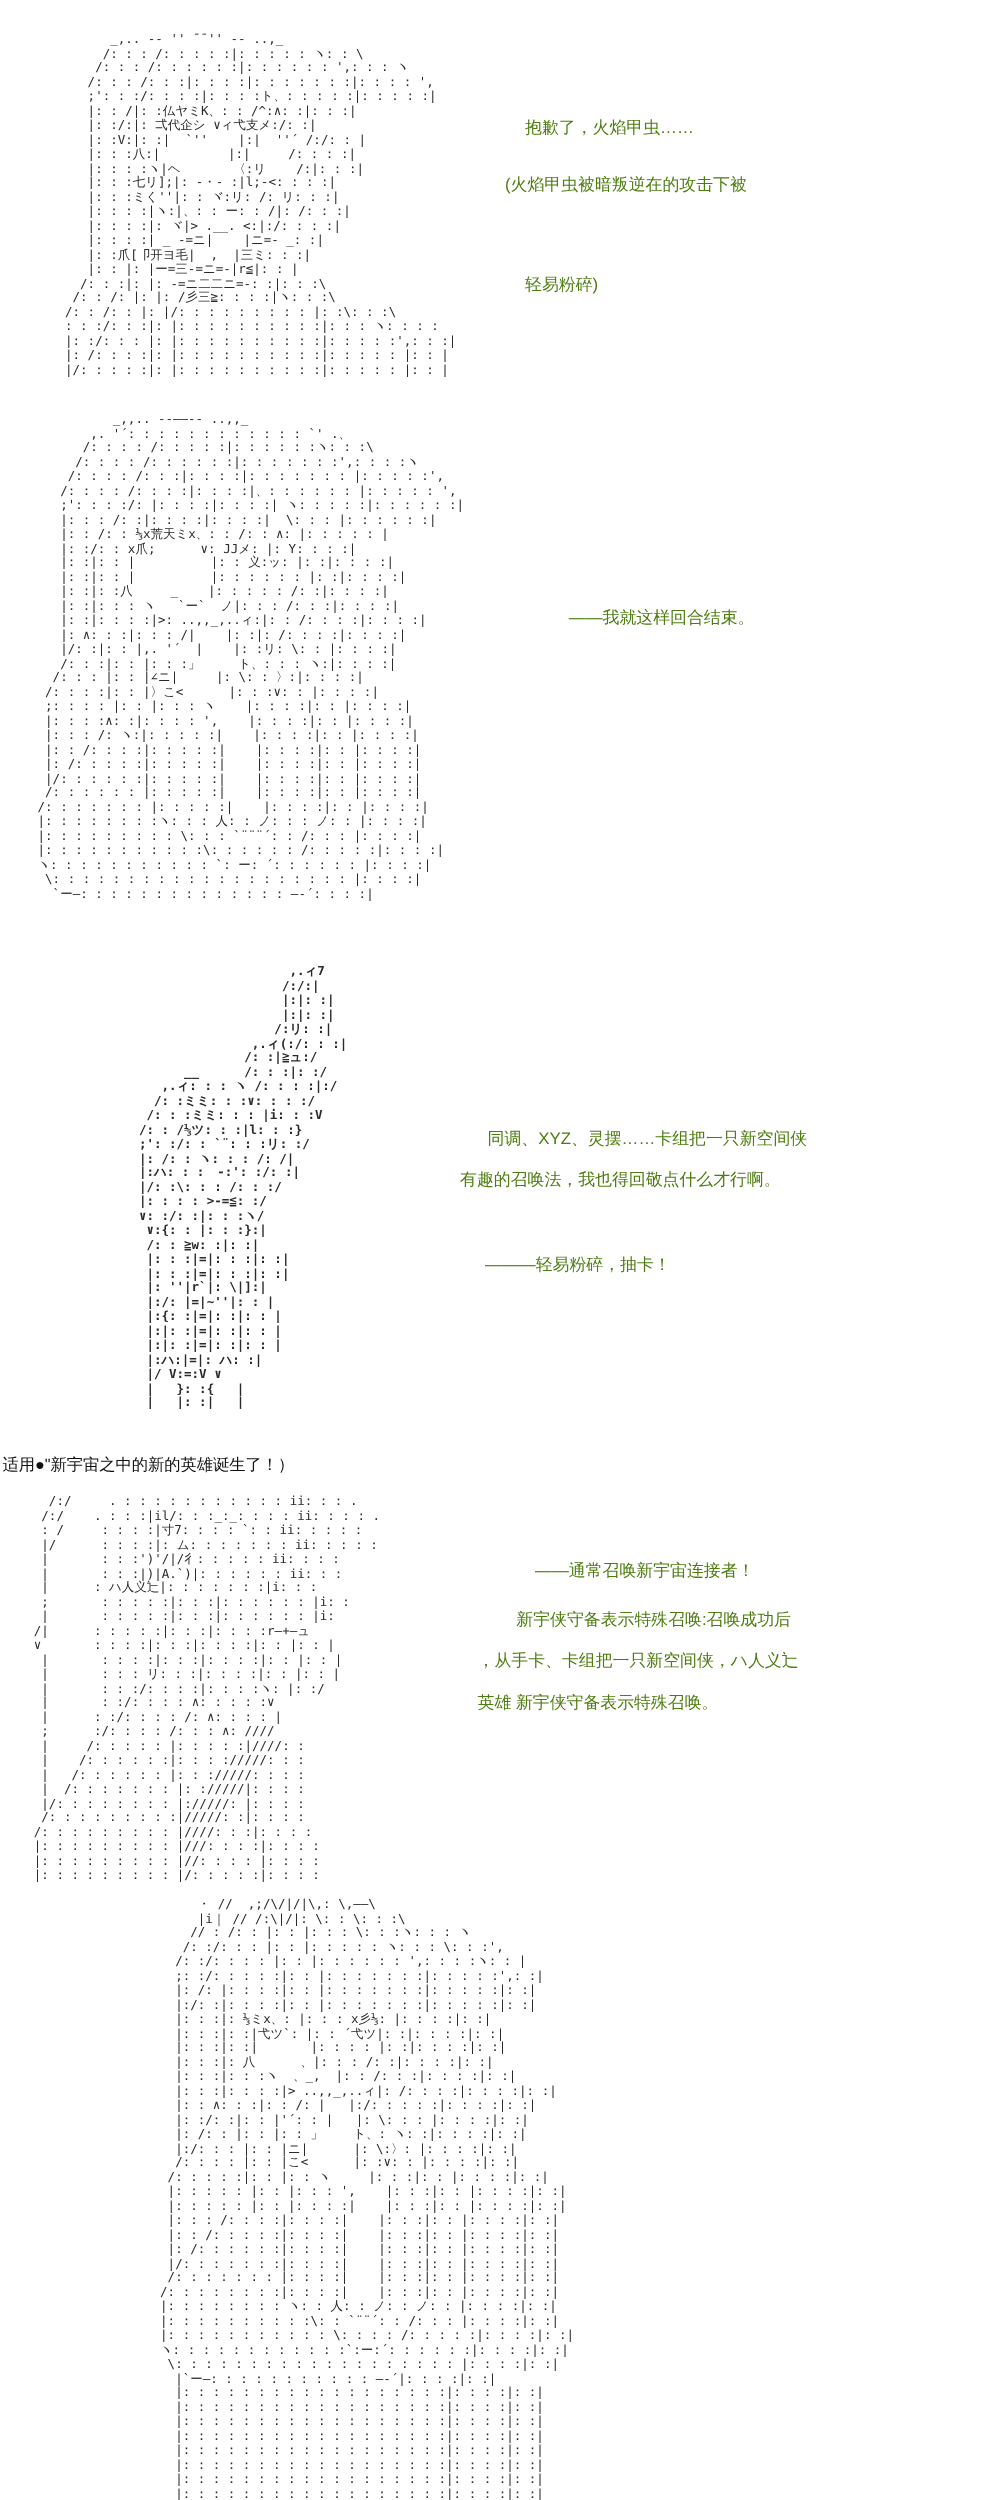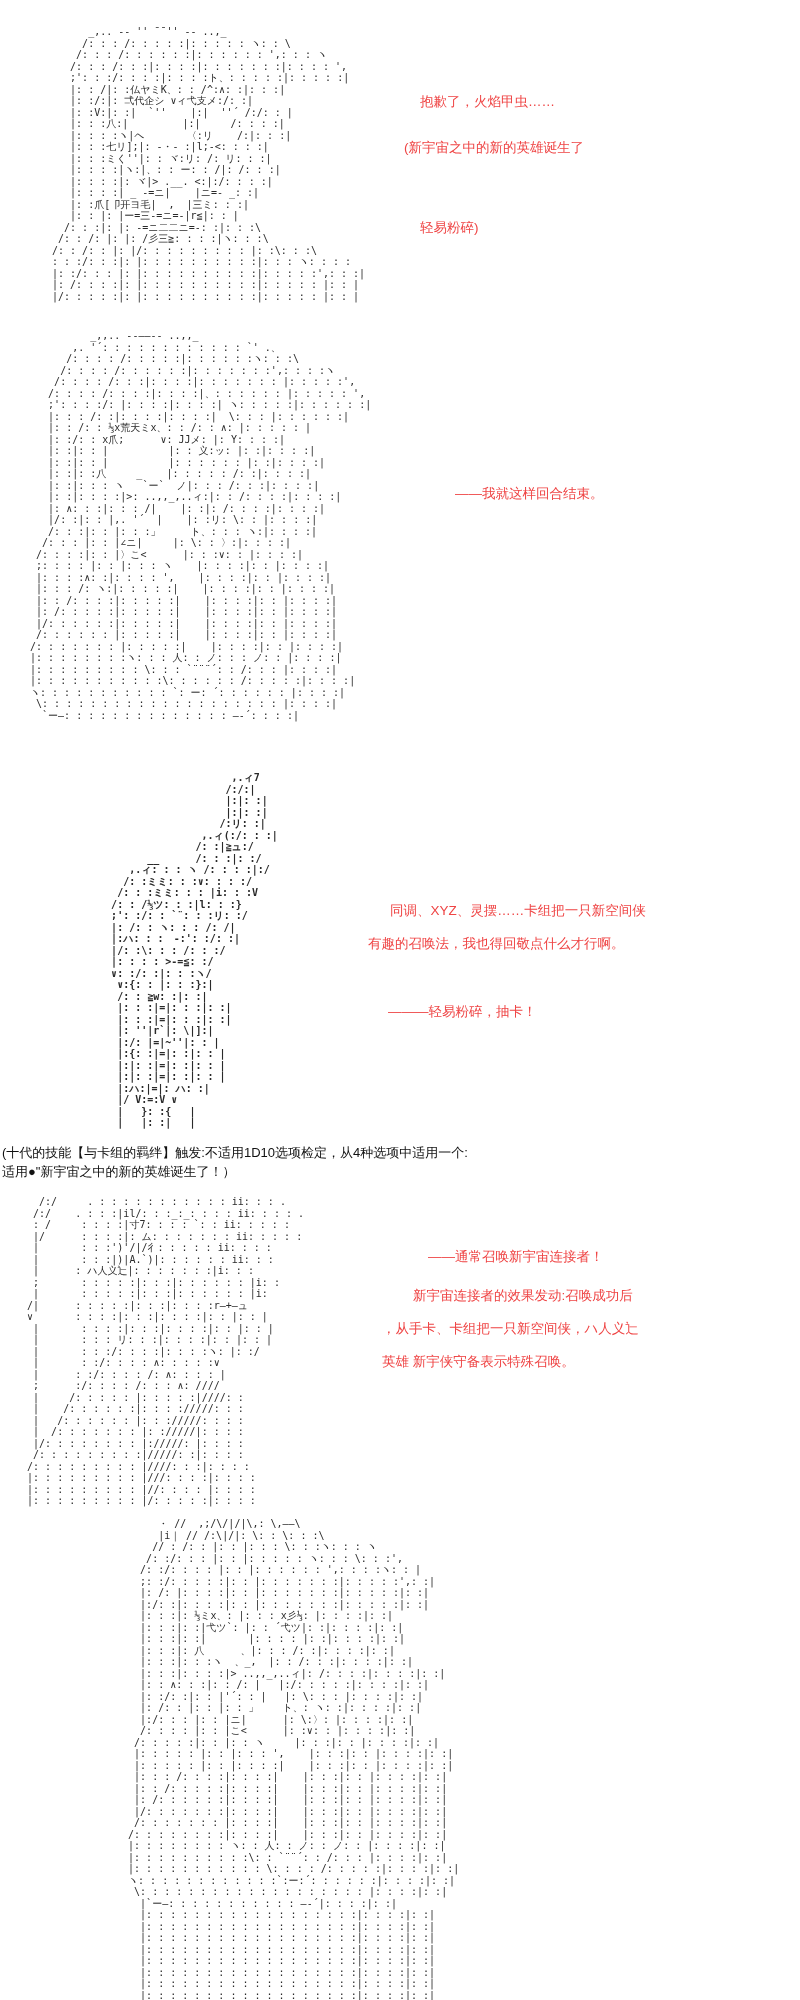--- a/index.html
+++ b/index.html
@@ -21,21 +21,21 @@
     letter-spacing: 0;
     white-space: pre;
     color: #2a2a2a;
   }
   .dlg {
     position: absolute;
     margin: 0;
     font-size: 13.5px;
     line-height: 1.2;
     white-space: nowrap;
-    color: #ef4444;
+    color: #4d7c0f;
     font-family: "Liberation Sans", sans-serif;
   }
   .skill {
     position: absolute;
     margin: 0;
     font-size: 13px;
     line-height: 1.2;
     white-space: nowrap;
     color: #111111;
     font-family: "Liberation Sans", sans-serif;
@@ -64,21 +64,21 @@
     |: :爪[卩开ヨ毛|  ,  |三ミ: : :|
     |: : |: |ー=三-=ニ=‐|r≦|: : |
    /: : :|: |: -=ニ二二ニ=-: :|: : :\
   /: : /: |: |: /彡三≧: : : :|ヽ: : :\
  /: : /: : |: |/: : : : : : : : : |: :\: : :\
  : : :/: : :|: |: : : : : : : : : :|: : : ヽ: : : :
  |: :/: : : |: |: : : : : : : : : :|: : : : :',: : :|
  |: /: : : :|: |: : : : : : : : : :|: : : : : |: : |
  |/: : : : :|: |: : : : : : : : : :|: : : : : |: : |</pre>
   <p class="dlg" style="left:420px; top:94px;">抱歉了，火焰甲虫……</p>
-  <p class="dlg" style="left:404px; top:140px;">(新宇宙之中的新的英雄诞生了</p>
+  <p class="dlg" style="left:404px; top:140px;">(火焰甲虫被暗叛逆在的攻击下被</p>
   <p class="dlg" style="left:420px; top:182px;margin-top:38px;">轻易粉碎)</p>
 
   <pre class="aa" style="left:18px; top:330px;">            _,,.. -‐――‐- ..,,_
          ,. '´: : : : : : : : : : : : `' .、
         /: : : : /: : : : :|: : : : : :ヽ: : :\
        /: : : : /: : : : : :|: : : : : : :',: : : :ヽ
       /: : : : /: : :|: : : :|: : : : : : : |: : : : :',
      /: : : : /: : : :|: : : :|、: : : : : : |: : : : : ',
      ;': : : :/: |: : : :|: : : :| ヽ: : : : :|: : : : : :|
      |: : : /: :|: : : :|: : : :|  \: : : |: : : : : :|
@@ -138,21 +138,20 @@
        |:|: :|=|: :|: : |
        |:|: :|=|: :|: : |
        |:ハ:|=|: ハ: :|
        |/ V:=:V ∨
        |   }: :{   |
        |   |: :|   |</pre>
   <p class="dlg" style="left:390px; top:903px;">同调、XYZ、灵摆……卡组把一只新空间侠</p>
   <p class="dlg" style="left:368px; top:936px;text-align:center;">有趣的召唤法，我也得回敬点什么才行啊。</p>
   <p class="dlg" style="left:388px; top:1004px;">———轻易粉碎，抽卡！</p>
 
-  <p class="skill" style="left:2px; top:1145px;">(十代的技能【与卡组的羁绊】触发:不适用1D10选项检定，从4种选项中适用一个:</p>
   <p class="skill" style="left:2px; top:1164px;">适用●"新宇宙之中的新的英雄诞生了！）</p>
 
   <pre class="aa" style="left:15px; top:1196px;">    /:/     . : : : : : : : : : : : ii: : : .
    /:/    . : : :|il/: : :_:_: : : : ii: : : : .
    : /     : : : :|寸7: : : : `: : ii: : : : :
    |/      : : : :|: ム: : : : : : : ii: : : : :
    |       : : :')'/|/彳: : : : : ii: : : :
    |       : : :|)|A.`)|: : : : : : ii: : :
    |      : ハ人义辷|: : : : : : :|i: : :
    ;       : : : : :|: : :|: : : : : : |i: :
@@ -169,21 +168,21 @@
    |    /: : : : : :|: : : ://///: : :
    |   /: : : : : : |: : ://///: : : :
    |  /: : : : : : : |: ://///|: : : :
    |/: : : : : : : : |://///: |: : : :
    /: : : : : : : : :|/////: :|: : : :
   /: : : : : : : : : |////: : :|: : : :
   |: : : : : : : : : |///: : : :|: : : :
   |: : : : : : : : : |//: : : : |: : : :
   |: : : : : : : : : |/: : : : :|: : : :</pre>
   <p class="dlg" style="left:428px; top:1249px;">——通常召唤新宇宙连接者！</p>
-  <p class="dlg" style="left:413px; top:1288px;">新宇宙连接者的效果发动:召唤成功后</p>
+  <p class="dlg" style="left:413px; top:1288px;">新宇侠守备表示特殊召唤:召唤成功后</p>
   <p class="dlg" style="left:382px; top:1321px;">，从手卡、卡组把一只新空间侠，ハ人义辷</p>
   <p class="dlg" style="left:382px; top:1354px;">英雄 新宇侠守备表示特殊召唤。</p>
 
   <pre class="aa" style="left:110px; top:1518px;">        ・ //  ,;/\/|/|\,: \,――\
         |i｜ // /:\|/|: \: : \: : :\
        // : /: : |: : |: : : \: : :ヽ: : : ヽ
       /: :/: : : |: : |: : : : : ヽ: : : \: : :',
      /: :/: : : : |: : |: : : : : : ',: : : :ヽ: : |
      ;: :/: : : : :|: : |: : : : : : :|: : : : :',: :|
      |: /: |: : : :|: : |: : : : : : :|: : : : :|: :|

